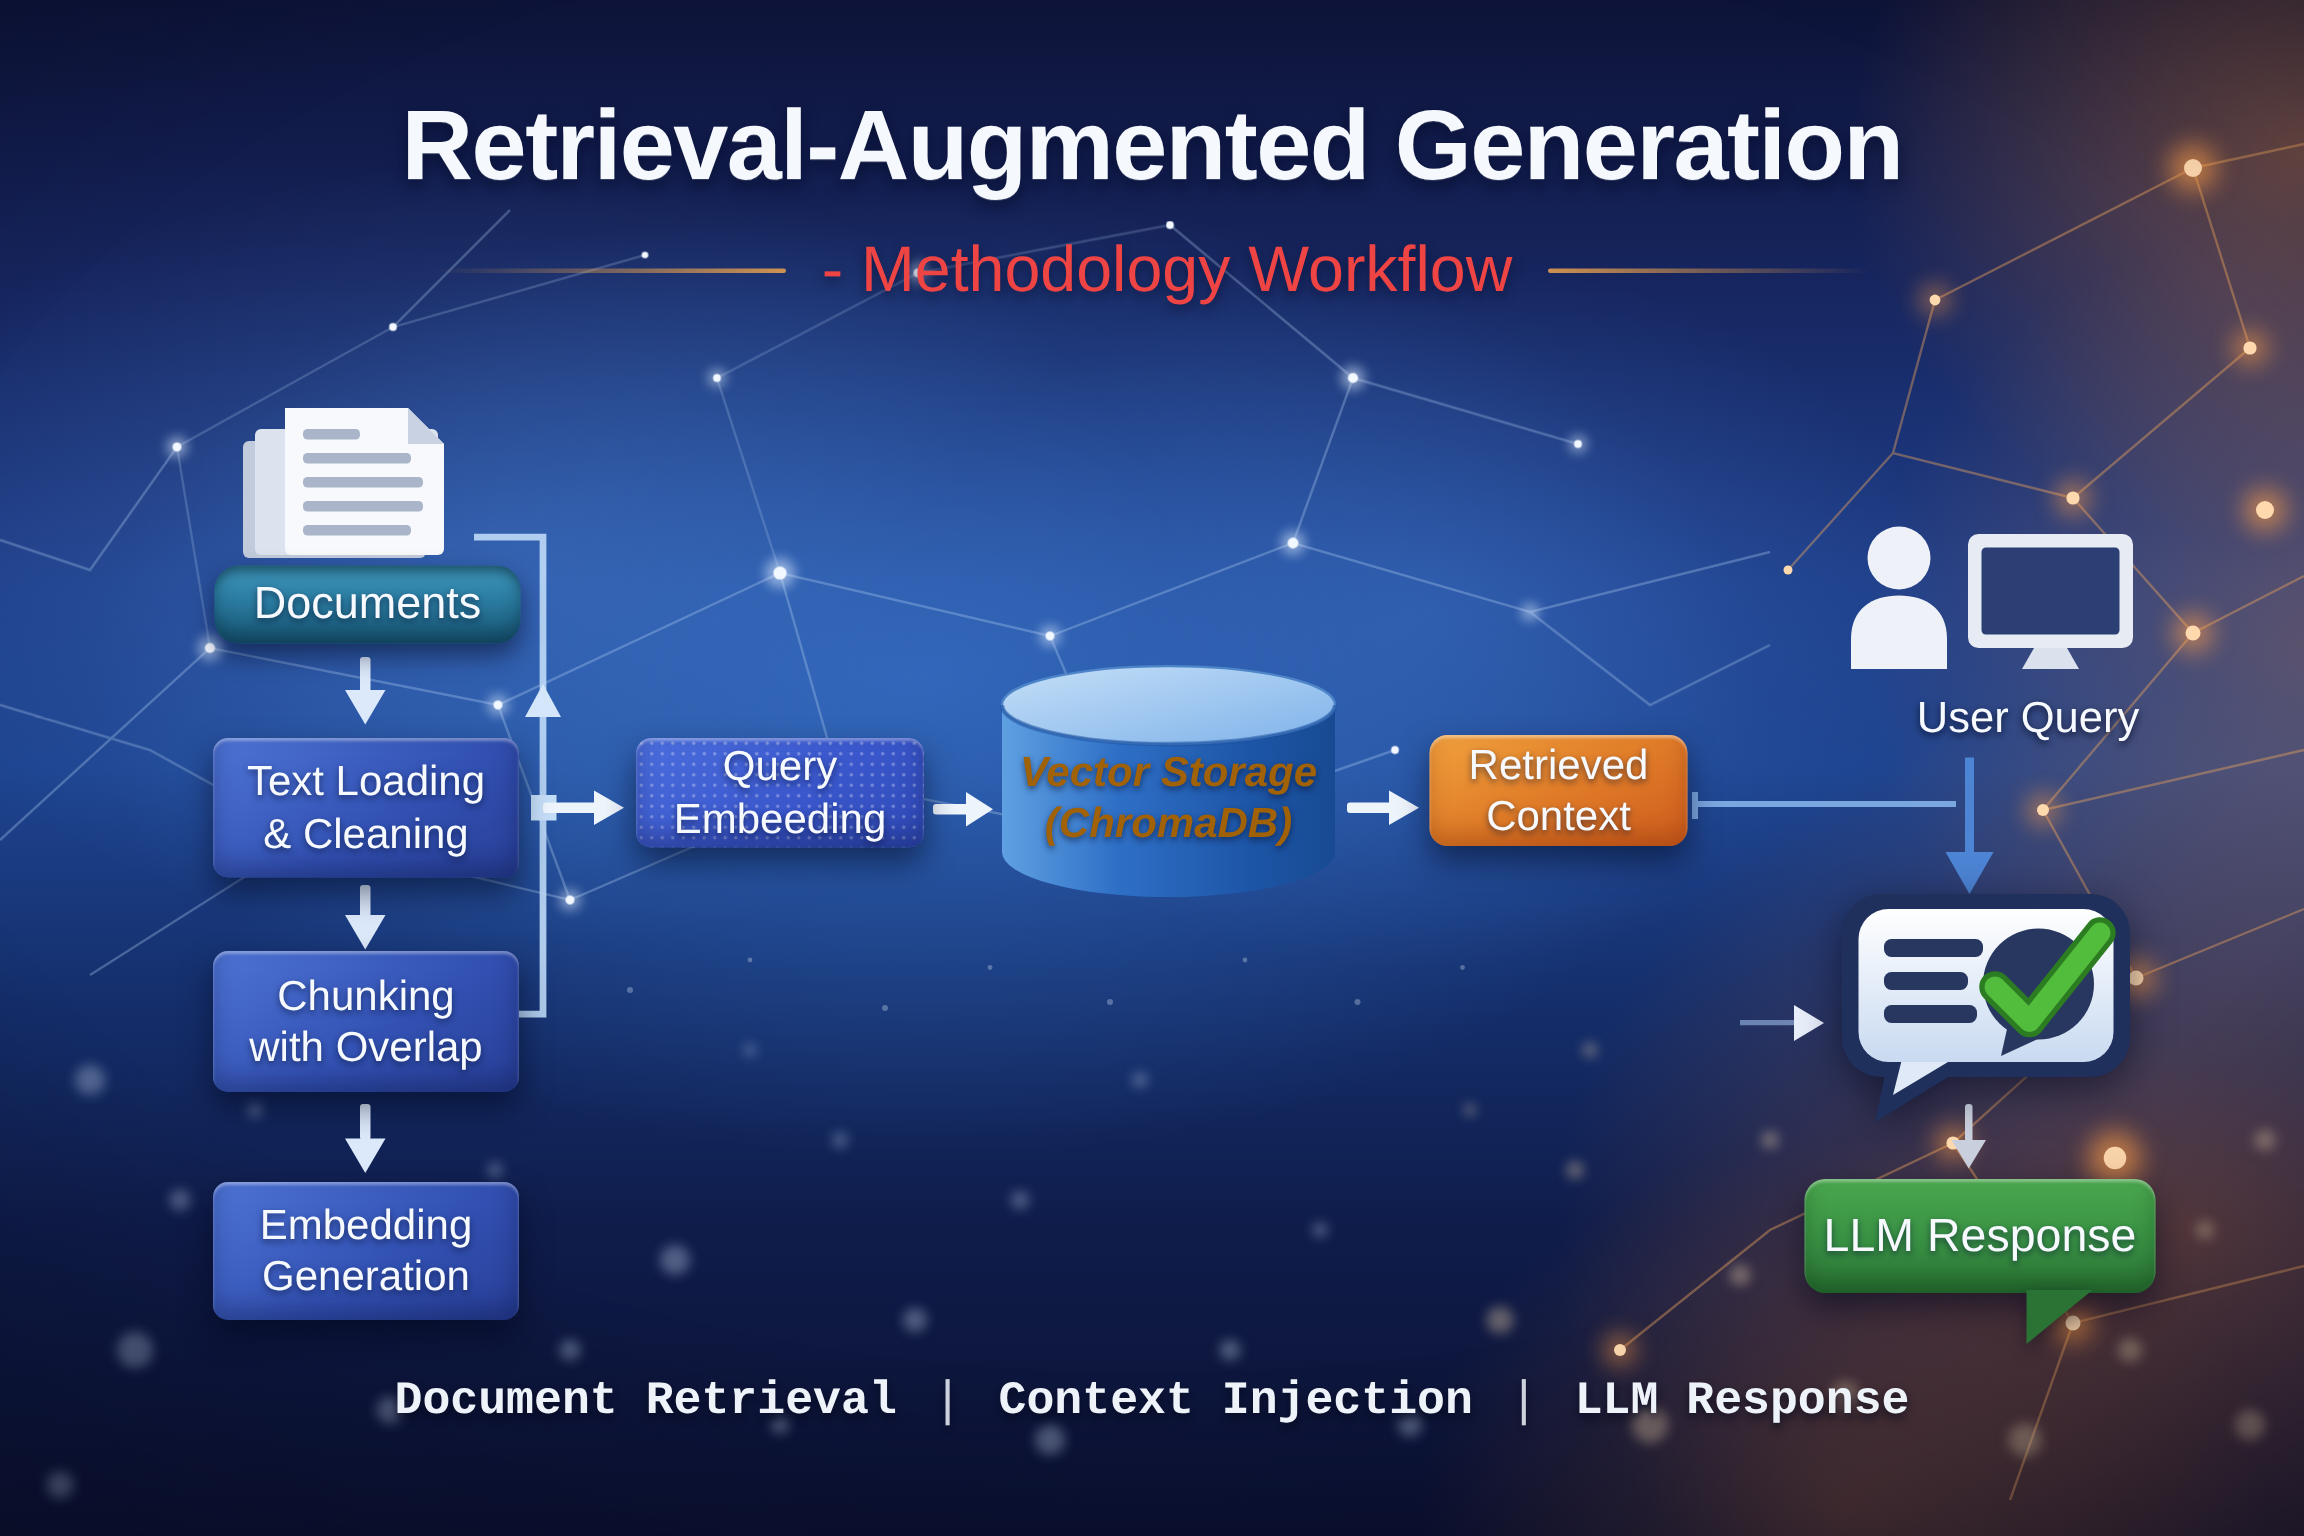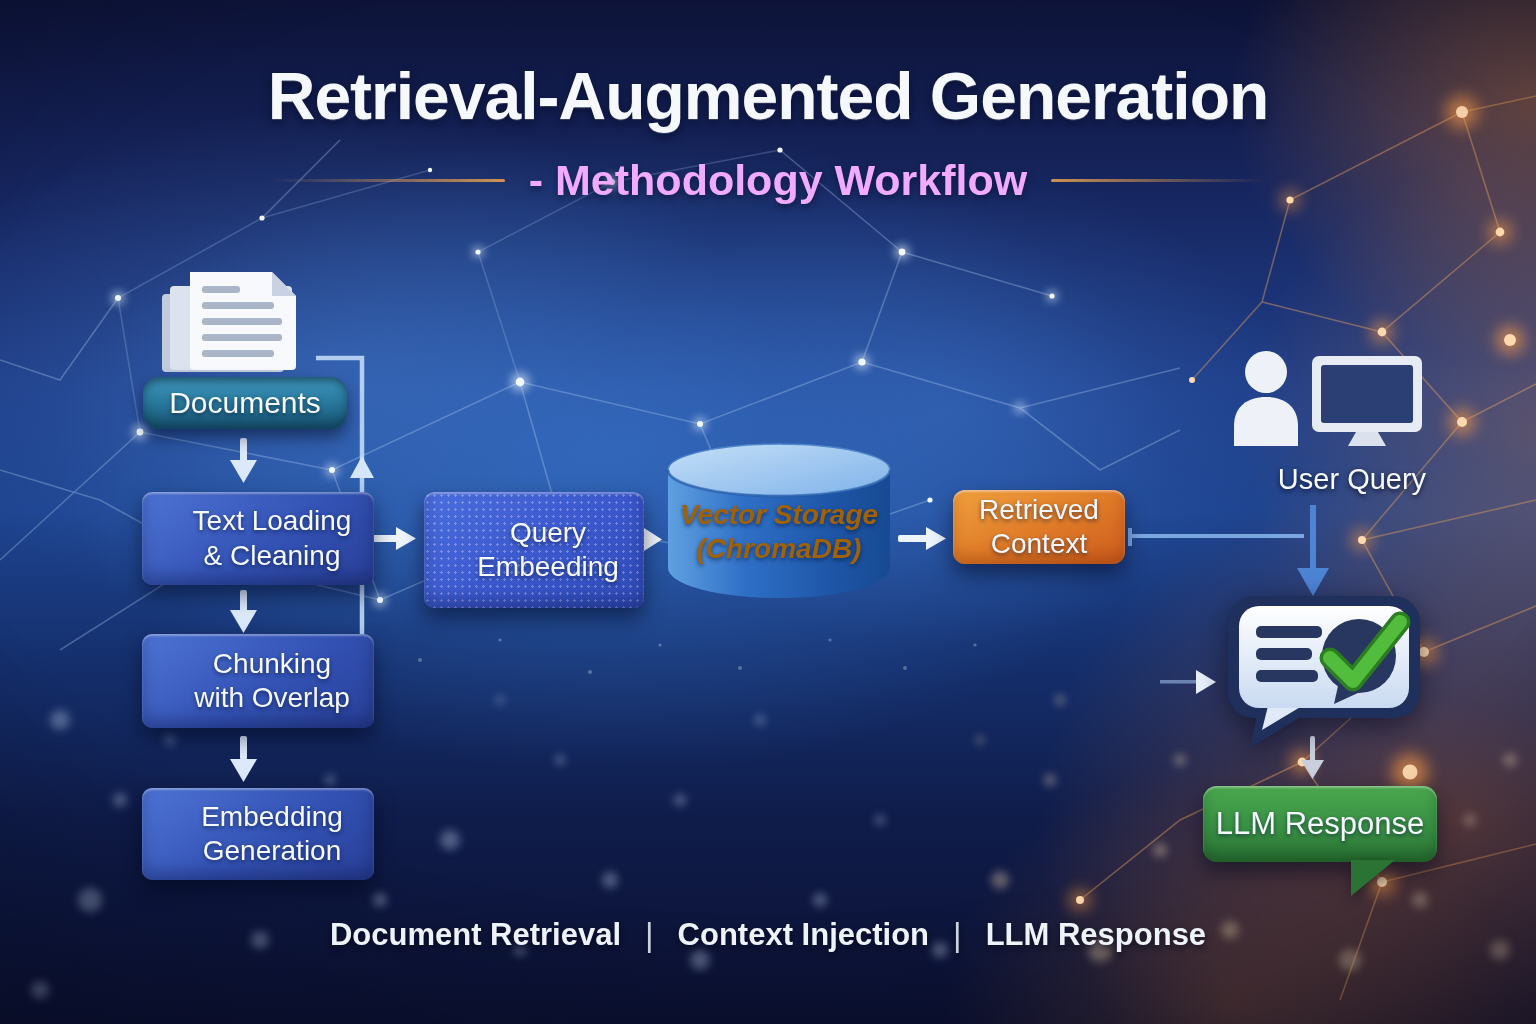--- a/index.html
+++ b/index.html
@@ -30,32 +30,31 @@
   .hdr{position:absolute;left:0;top:58px;width:100%;text-align:center;z-index:4;}
   .hdr h1{
     margin:0;font-size:66px;font-weight:700;letter-spacing:-1px;color:#f5f8fd;
     text-shadow:0 4px 10px rgba(4,10,40,.65),0 1px 0 rgba(255,255,255,.25);
   }
   .sub-row{margin-top:22px;display:flex;align-items:center;justify-content:center;gap:24px;}
   .sub-line{height:3px;border-radius:2px;}
   .sub-line.l{width:235px;background:linear-gradient(90deg,transparent,rgba(238,164,78,.85));}
   .sub-line.r{width:215px;background:linear-gradient(90deg,rgba(238,164,78,.85),transparent);}
   .sub-txt{
-    font-size:43px;font-weight:700;color:#f0abfc;
+    font-size:43px;font-weight:400;color:#ef4444;
     text-shadow:0 3px 7px rgba(10,15,45,.6);
   }
   
   .node{position:absolute;z-index:3;display:flex;align-items:center;justify-content:center;text-align:center;}
   .node .label{white-space:pre-line;color:#f6f9fd;font-weight:400;line-height:1.22;
     text-shadow:0 2px 4px rgba(8,18,50,.6);}
   .box-blue{
     border-radius:10px;
     background:linear-gradient(145deg,#4e74d6 0%,#3352b4 55%,#283f97 100%);
     box-shadow:0 10px 20px rgba(2,6,25,.5), inset 0 2px 2px rgba(255,255,255,.35), inset 0 -8px 16px rgba(0,5,40,.3);
-    padding-left:28px;
   }
   .box-speckle{
     background-image:
       radial-gradient(rgba(255,255,255,.30) 1px, transparent 1.4px),
       linear-gradient(145deg,#4b6ede 0%,#3a57cc 55%,#2f4ab6 100%);
     background-size:7px 7px,100% 100%;
   }
   .box-teal{
     border-radius:16px;
     background:linear-gradient(180deg,#4099bd 0%,#2a7ba0 45%,#175472 100%);
@@ -74,39 +73,40 @@
   .box-green::after{ 
     content:"";position:absolute;left:148px;bottom:-34px;width:0;height:0;
     border-top:36px solid #2b7334;border-right:44px solid transparent;
     filter:drop-shadow(0 5px 6px rgba(2,6,25,.4));
   }
   
   #n-doc-label{left:143px;top:377px;width:204px;height:52px;font-size:30px;}
   #n-textload{left:142px;top:492px;width:204px;height:93px;font-size:28px;}
   #n-chunk{left:142px;top:634px;width:204px;height:94px;font-size:28px;}
   #n-embed{left:142px;top:788px;width:204px;height:92px;font-size:28px;}
-  #n-query{left:424px;top:492px;width:192px;height:116px;font-size:28px;}
+  #n-query{left:424px;top:492px;width:192px;height:73px;font-size:28px;}
   #n-retr{left:953px;top:490px;width:172px;height:74px;font-size:28px;}
   #n-userq{left:1242px;top:460px;width:220px;height:40px;font-size:29px;}
   #n-userq .label{text-shadow:0 2px 5px rgba(5,10,35,.8);}
   #n-llm{left:1203px;top:786px;width:234px;height:76px;font-size:31px;}
   #cyl-wrap{left:663px;top:440px;width:232px;height:170px;z-index:3;position:absolute;}
   #cyl-text{position:absolute;left:0;top:58px;width:232px;text-align:center;
     font-size:28px;font-weight:700;color:#a16207;line-height:1.22;white-space:pre-line;
     text-shadow:0 2px 4px rgba(8,18,50,.6);font-style:italic;}
   .icon-abs{position:absolute;z-index:3;}
   #ic-docs{left:154px;top:264px;width:172px;height:114px;}
   #ic-user{left:1228px;top:350px;width:198px;height:98px;}
   #ic-chat{left:1226px;top:596px;width:198px;height:158px;filter:drop-shadow(0 8px 14px rgba(2,6,25,.55));}
   
   .legend{
     position:absolute;left:0;top:916px;width:100%;z-index:4;
     display:flex;justify-content:center;align-items:center;gap:24px;
     font-size:31px;font-weight:700;color:#eef3fa;
     text-shadow:0 3px 6px rgba(5,8,25,.7);
+    font-family:Liberation Mono, monospace;
   }
   .legend .sep{font-weight:400;opacity:.85;font-size:33px;}
   
   .wires{position:absolute;inset:0;z-index:2;}
 </style>
 </head>
 <body>
 
 <div id="stage">
 

